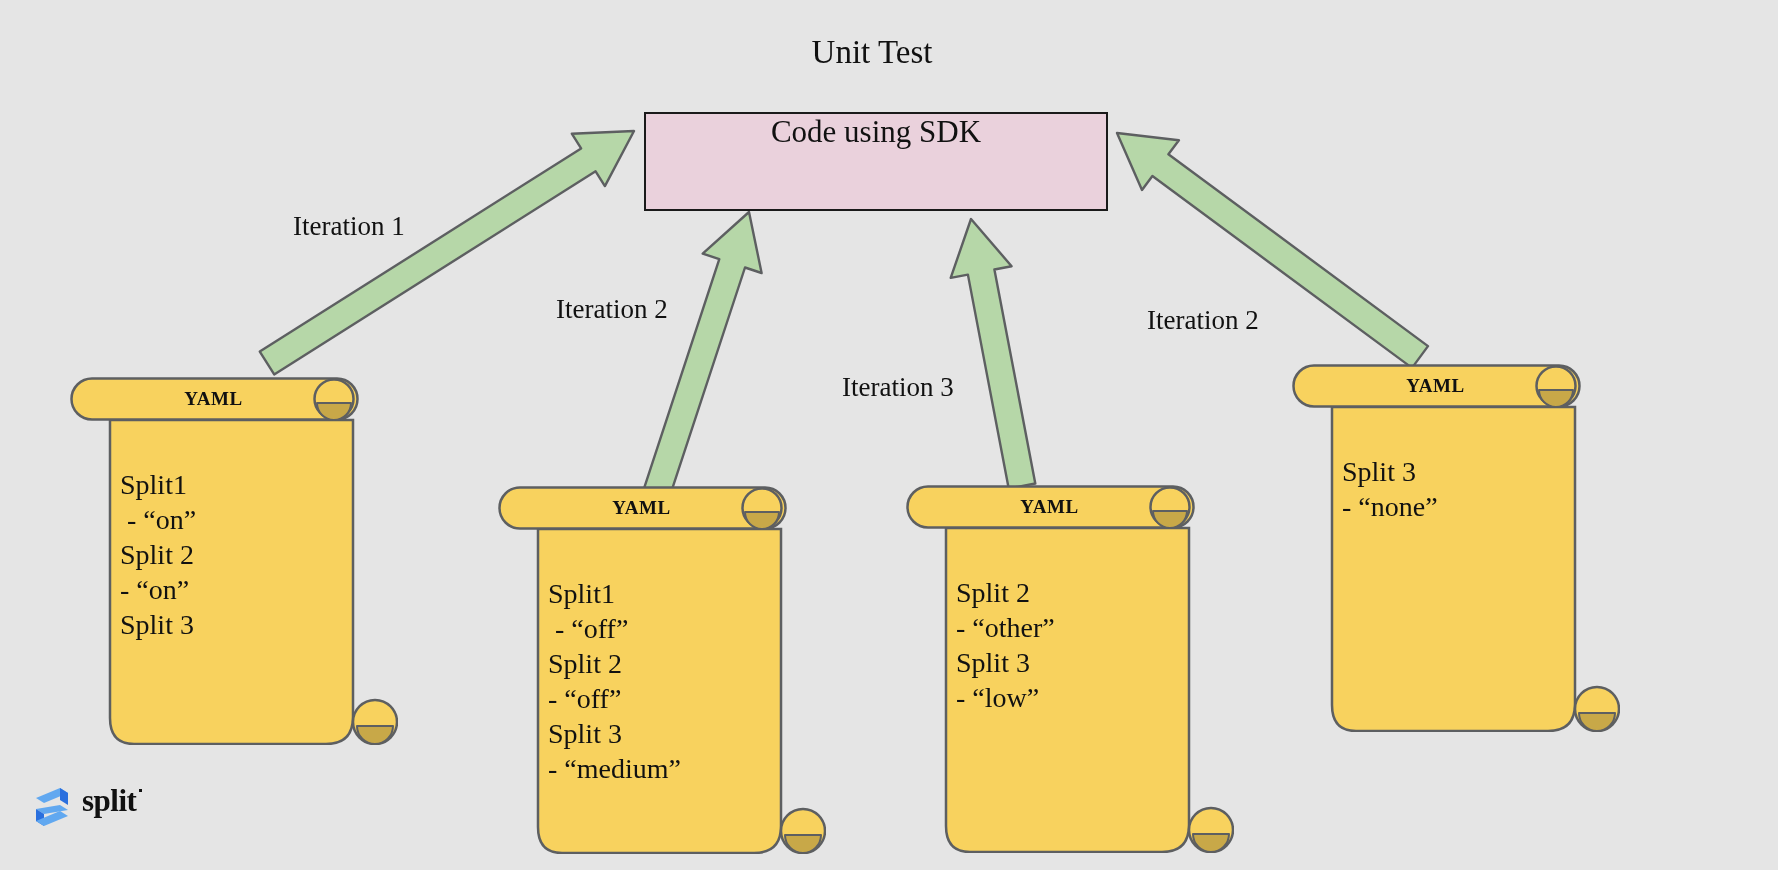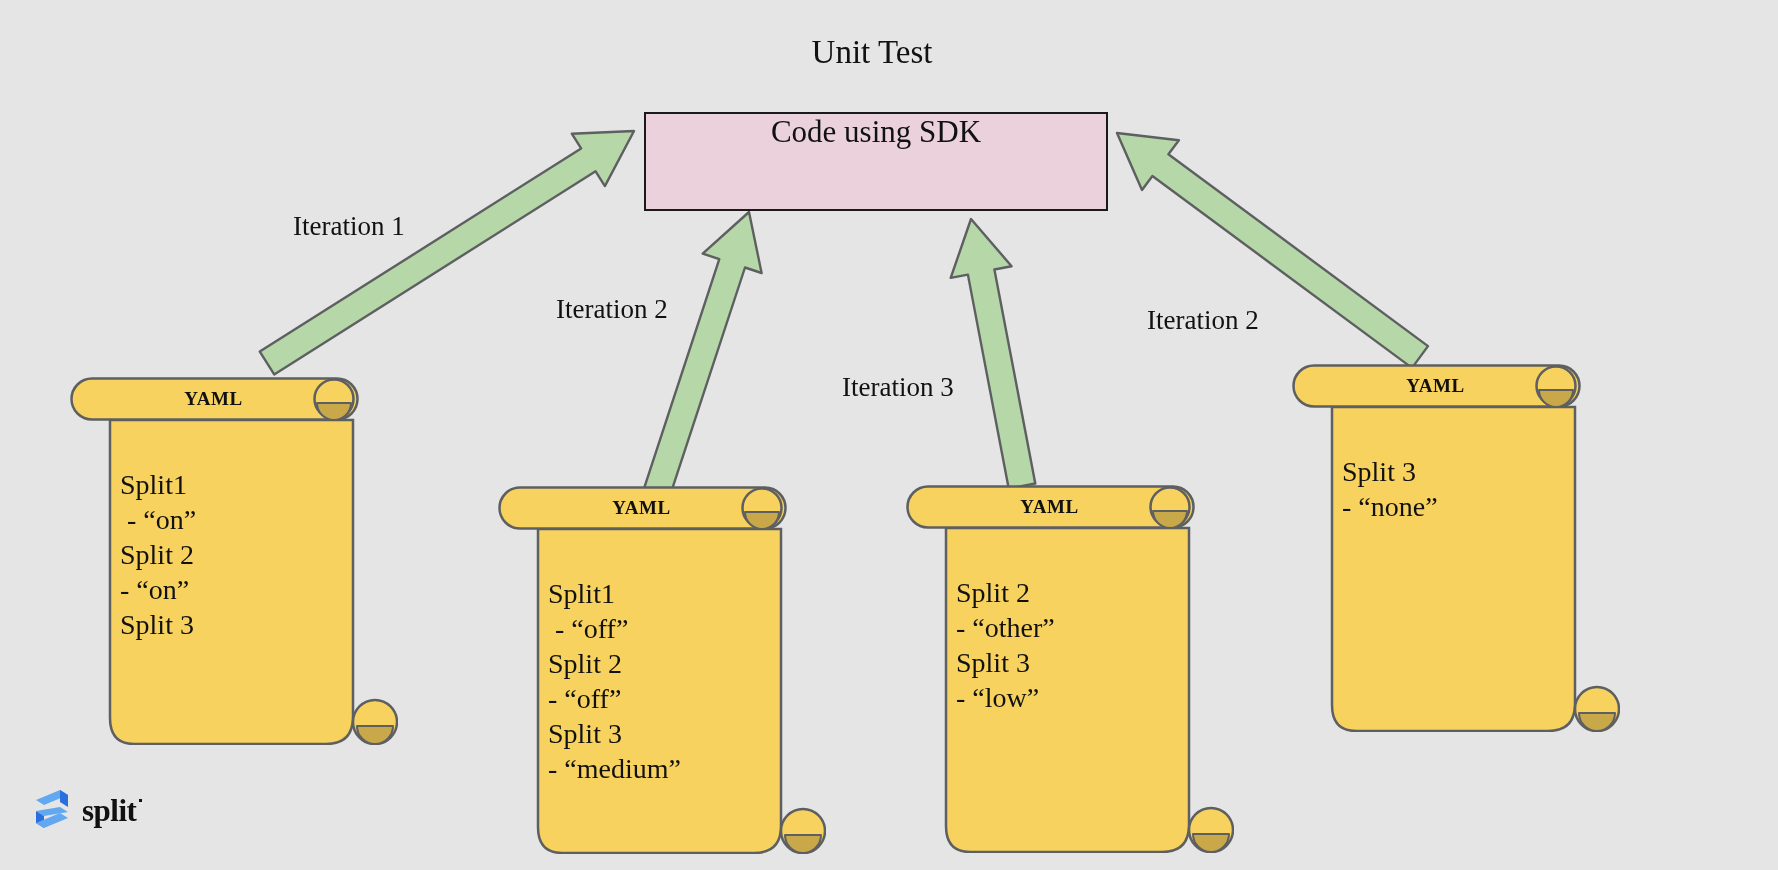--- a/index.html
+++ b/index.html
@@ -44,21 +44,21 @@
   .sc-dark{fill:var(--scroll-curl);stroke:var(--outline);stroke-width:2;stroke-linejoin:round;}
   .sc-head{fill:var(--scroll-fill);stroke:var(--outline);stroke-width:2.5;}
   .yaml-label{position:absolute;left:0;top:0;width:287px;height:43px;display:flex;align-items:center;justify-content:center;font-weight:bold;font-size:19px;letter-spacing:.5px;}
   .scroll-lines{position:absolute;left:50px;top:90px;right:40px;font-size:28px;line-height:35px;}
   .scroll-line{white-space:pre-wrap;}
   #scroll-1{left:70px;top:377px;}
   #scroll-2{left:498px;top:486px;}
   #scroll-3{left:906px;top:485px;}
   #scroll-4{left:1292px;top:364px;}
   
-  #logo{left:33px;top:785px;height:46px;display:flex;align-items:flex-end;z-index:4;}
+  #logo{left:33px;top:785px;height:46px;display:flex;align-items:flex-start;z-index:4;}
   #logo-icon{width:40px;height:44px;margin-right:9px;}
   #logo-text{font-size:31px;font-weight:700;letter-spacing:-0.5px;position:relative;top:-2px;}
   #logo-text::after{content:"";position:absolute;right:-6px;top:6px;width:3px;height:3px;background:#111;}
 </style>
 </head>
 <body>
 
 <div id="canvas">
 
   <svg width="0" height="0" style="position:absolute" aria-hidden="true">

